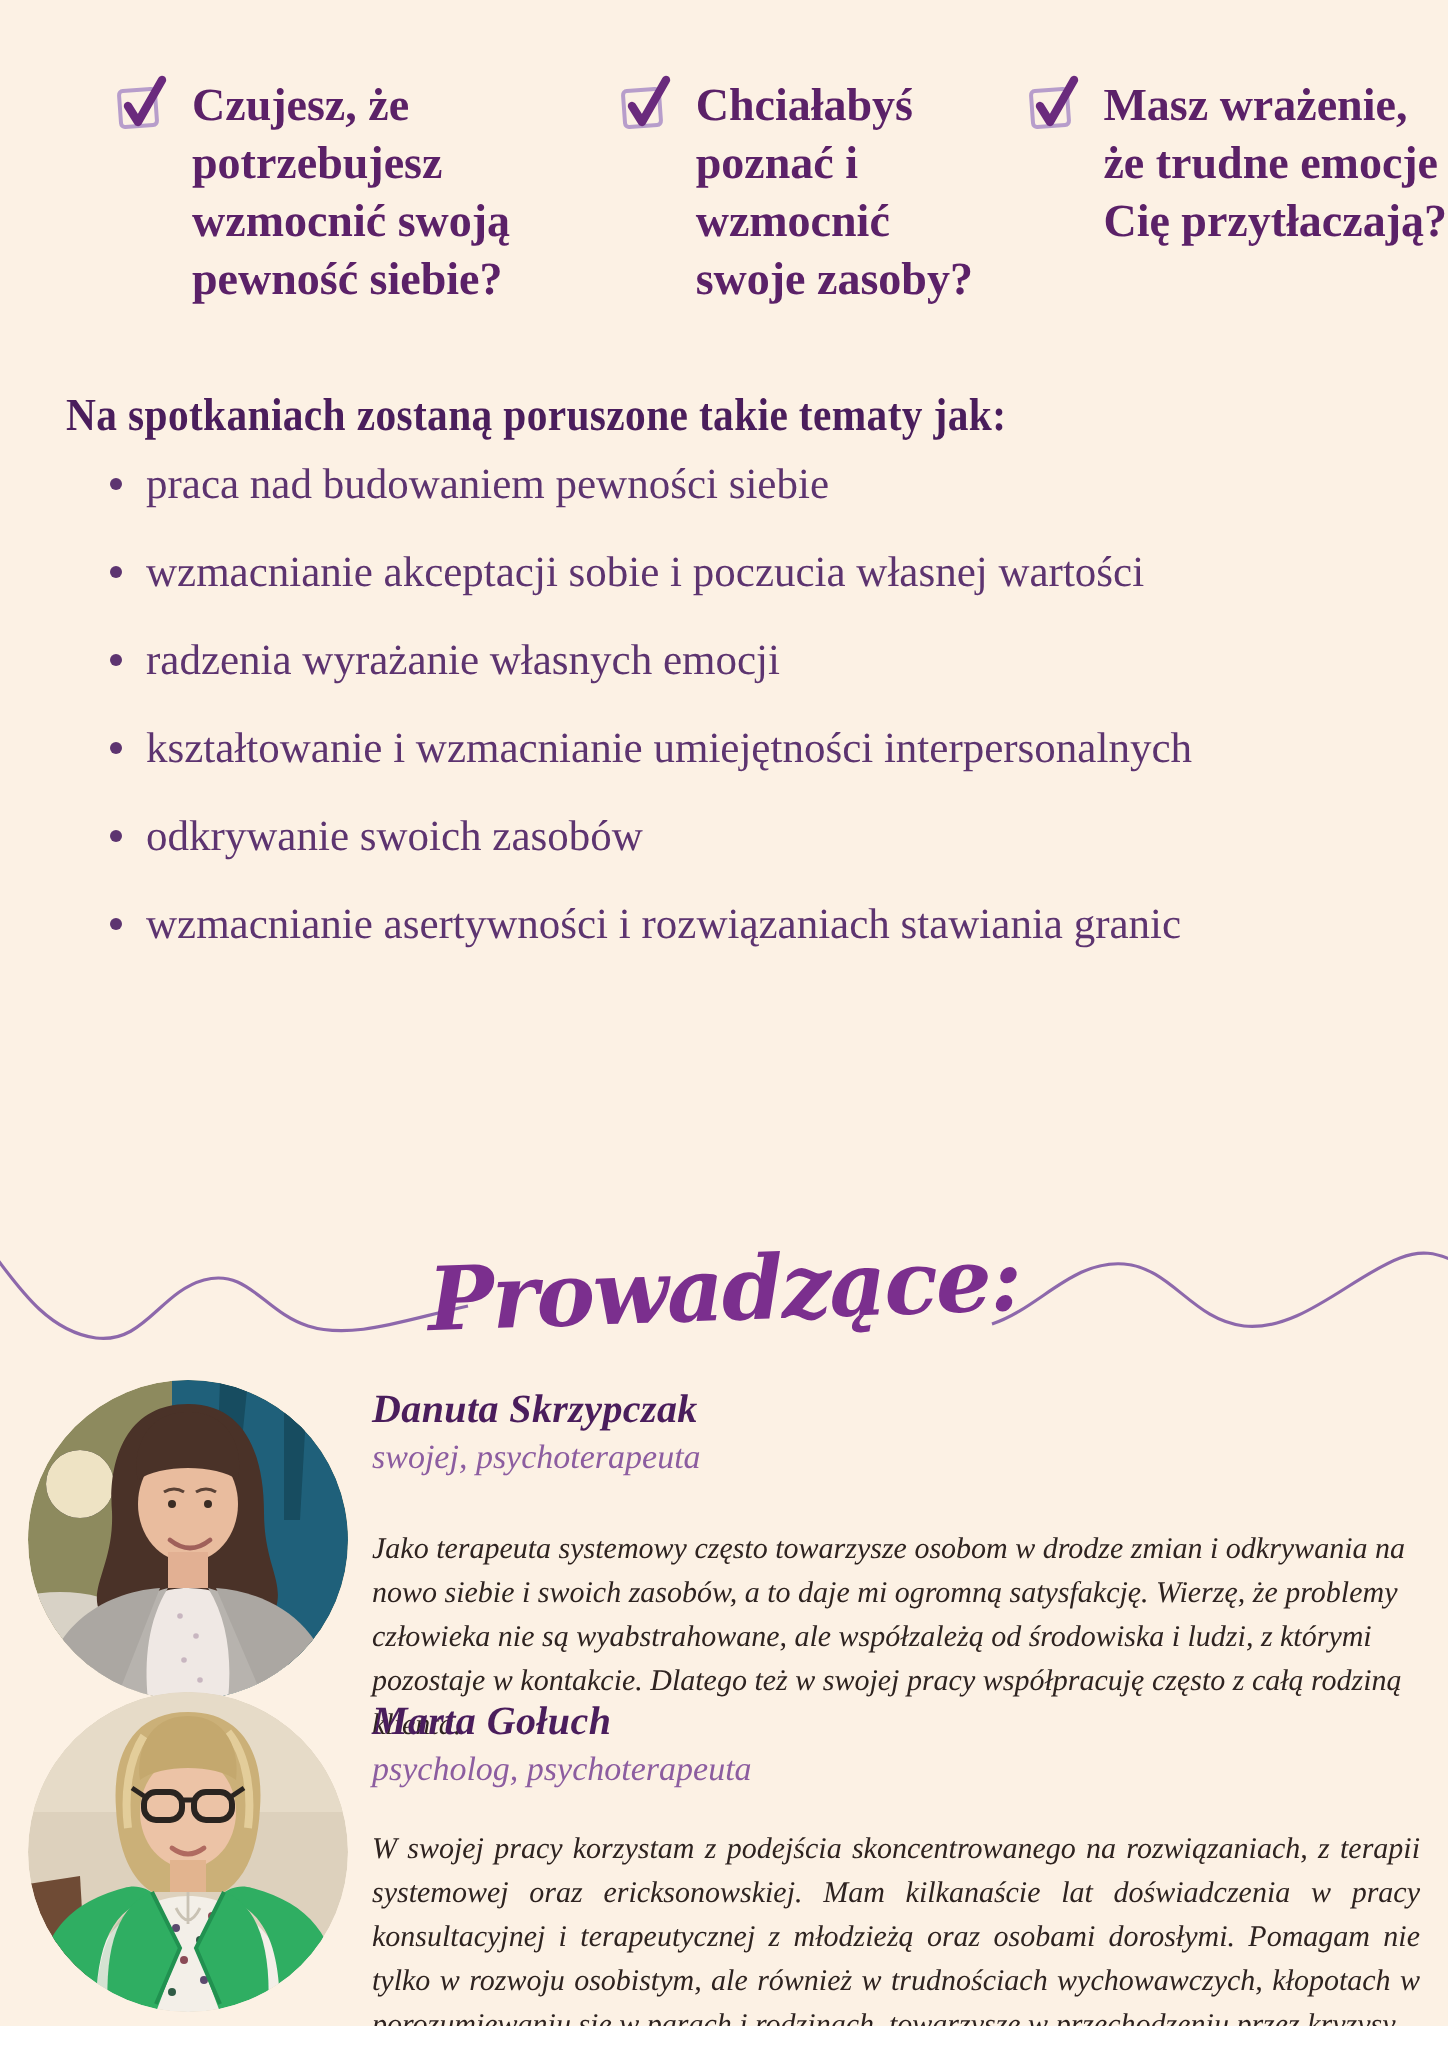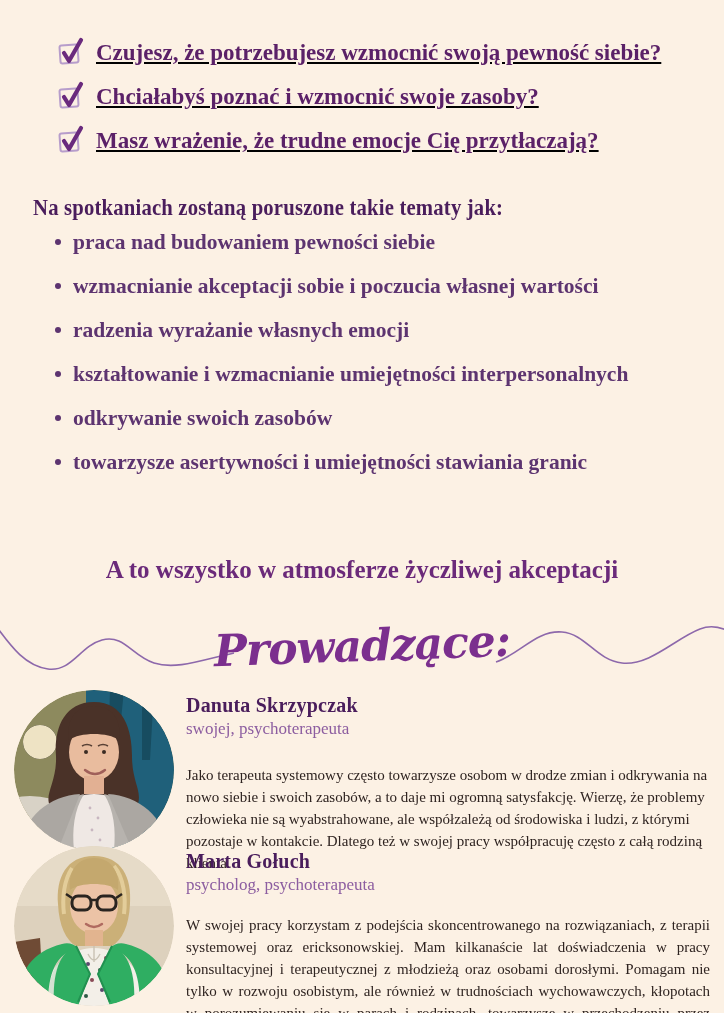--- a/index.html
+++ b/index.html
@@ -16,36 +16,36 @@
     --bio:#2e2320;
   }
   *{margin:0;padding:0;box-sizing:border-box;}
   html,body{width:724px;height:1024px;}
   body{
     position:relative;
     background:var(--bg);
     font-family:"Liberation Serif", serif;
     overflow:hidden;
   }
-  .checklist{position:absolute;top:38px;left:56px;display:flex;flex-direction:column;gap:15px;text-decoration:underline;}
+  .checklist{position:absolute;top:38px;left:56px;display:flex;gap:15px;}
   .check-row{display:flex;align-items:flex-start;}
   .check-row .cbox{width:30px;height:30px;flex:0 0 30px;margin-top:-1px;}
   .check-row .qtext{
     margin-left:10px;
     font-size:23px;font-weight:bold;color:var(--purple-q);line-height:29px;
   }
   .topics-heading{
     position:absolute;top:195px;left:33px;
     font-size:23px;font-weight:bold;color:var(--purple-dark);
     transform:scaleX(0.9);transform-origin:left center;
     white-space:nowrap;letter-spacing:.2px;
   }
   .topics-list{
     position:absolute;top:230px;left:55px;list-style:none;
-    display:flex;flex-direction:column;gap:20px;font-weight:bold;
+    display:flex;flex-direction:column;gap:20px;
   }
   .topics-list li{
     font-size:21.5px;color:var(--purple-bullet);line-height:24px;
     display:flex;align-items:baseline;
   }
   .topics-list li .dot{
     width:6px;height:6px;border-radius:50%;background:var(--purple-bullet);
     flex:0 0 6px;margin-right:12px;align-self:center;
   }
   .statement{
@@ -53,21 +53,21 @@
     font-size:25px;font-weight:bold;color:var(--purple-statement);line-height:36px;
   }
   .divider{position:absolute;top:612px;left:0;width:724px;height:78px;}
   .divider svg.wave{position:absolute;top:0;left:0;}
   .script-heading{
     position:absolute;top:8px;left:0;width:724px;text-align:center;
     font-family:"DejaVu Serif", serif;font-style:italic;font-weight:bold;
     font-size:44px;color:var(--purple-script);letter-spacing:-1px;
     transform:rotate(-2deg);
   }
-  .presenter{position:absolute;left:0;width:668px;height:160px;}
+  .presenter{position:absolute;left:0;width:668px;height:160px;font-style:italic;}
   .presenter.p1{top:690px;}
   .presenter.p2{top:846px;}
   .presenter .photo{
     position:absolute;left:14px;top:0;width:160px;height:160px;border-radius:50%;
     overflow:hidden;
   }
   .presenter .name{
     position:absolute;left:186px;top:4px;
     font-size:20px;font-weight:bold;color:var(--purple-dark);letter-spacing:.2px;
   }
@@ -136,26 +136,25 @@
   <li>
       <span class="dot"></span>
       <span>kształtowanie i wzmacnianie umiejętności interpersonalnych</span>
     </li>
   <li>
       <span class="dot"></span>
       <span>odkrywanie swoich zasobów</span>
     </li>
   <li>
       <span class="dot"></span>
-      <span>towarzysze asertywności i umiejętności stawiania granic</span>
+      <span>wzmacnianie asertywności i rozwiązaniach stawiania granic</span>
     </li>
 </ul>
 
 <div class="statement">
-  <div>A to wszystko w atmosferze życzliwej akceptacji</div>
 </div>
 
 <div class="divider">
   <svg class="wave" width="724" height="78" viewBox="0 0 724 78">
     <path d="M -4 14 C 12 36, 26 54, 48 57 C 72 60, 80 34, 102 28 C 124 22, 132 44, 154 51 C 176 58, 202 48, 234 41" fill="none" stroke="#8d68ab" stroke-width="1.6"></path>
     <path d="M 496 50 C 520 42, 536 18, 562 20 C 586 22, 596 48, 622 51 C 650 54, 676 26, 700 17 C 710 13, 718 14, 728 19" fill="none" stroke="#8d68ab" stroke-width="1.6"></path>
   </svg>
   <div class="script-heading">Prowadzące:</div>
 </div>
 

